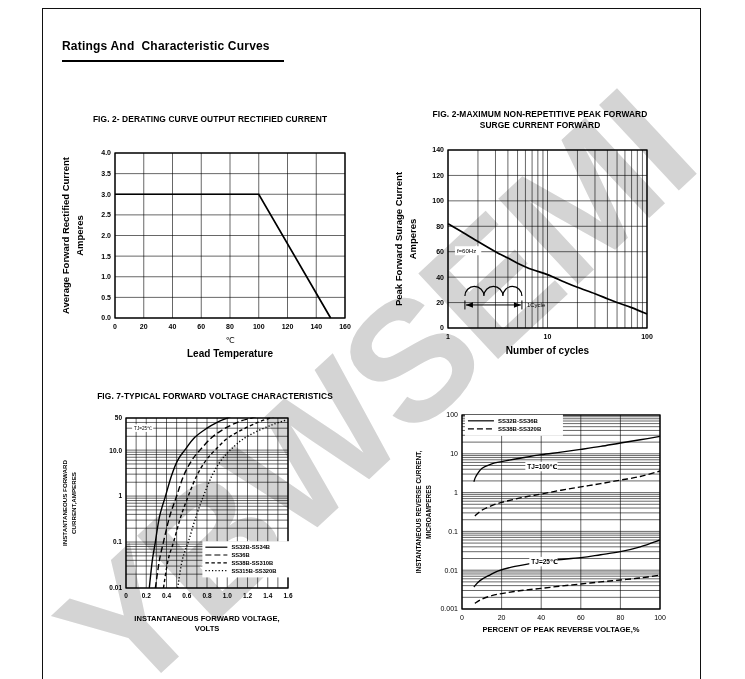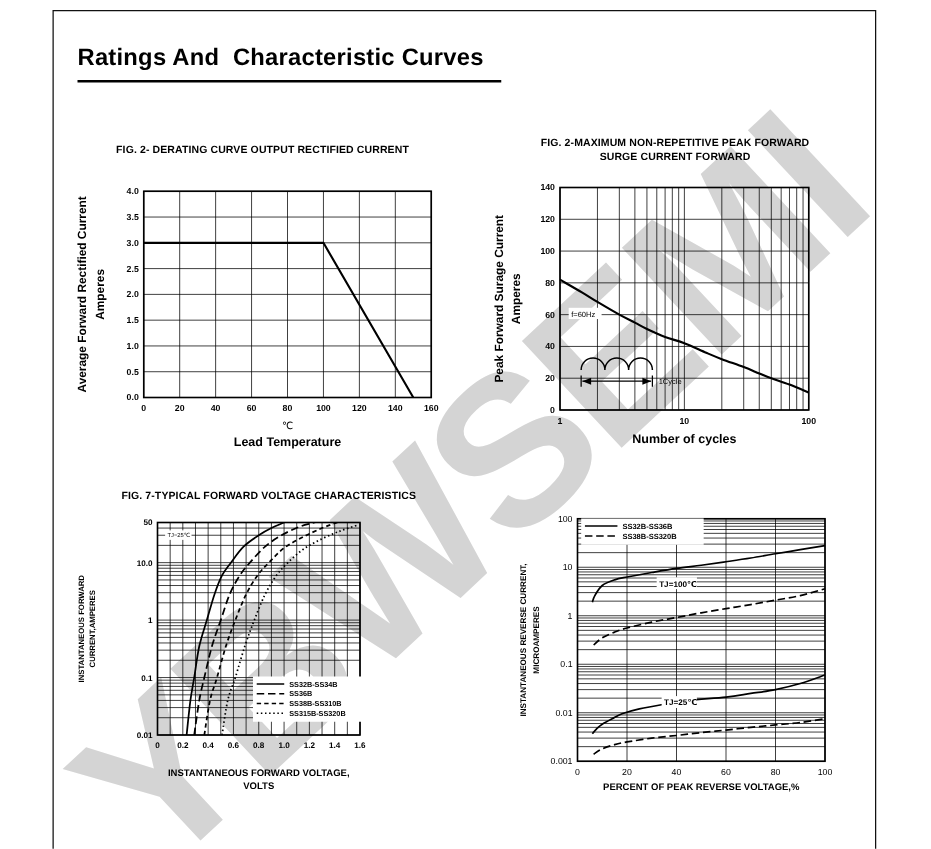--- a/index.html
+++ b/index.html
@@ -18,21 +18,21 @@
     font-size:170px;font-weight:700;letter-spacing:-4px;
     color:#d4d4d4;z-index:0;white-space:pre;pointer-events:none;
     user-select:none;
   }
   .title-wrap{
     position:absolute;left:62px;top:36px;z-index:2;
     display:inline-block;border-bottom:2.6px solid #000;
     padding:0 14px 6px 0;
   }
   .title-wrap .title{
-    font-size:19px;font-weight:700;white-space:pre;letter-spacing:0.2px;
+    font-size:12px;font-weight:700;white-space:pre;letter-spacing:0.2px;
   }
   .figure{position:absolute;z-index:1;}
   .figure .caption{
     text-align:center;font-weight:700;font-size:8.4px;line-height:11px;
     letter-spacing:0.1px;
   }
   .figure svg{display:block;margin-top:2px;}
   #fig1{left:55px;top:114px;width:310px;}
   #fig2{left:390px;top:109px;width:300px;}
   #fig3{left:55px;top:391px;width:320px;}

